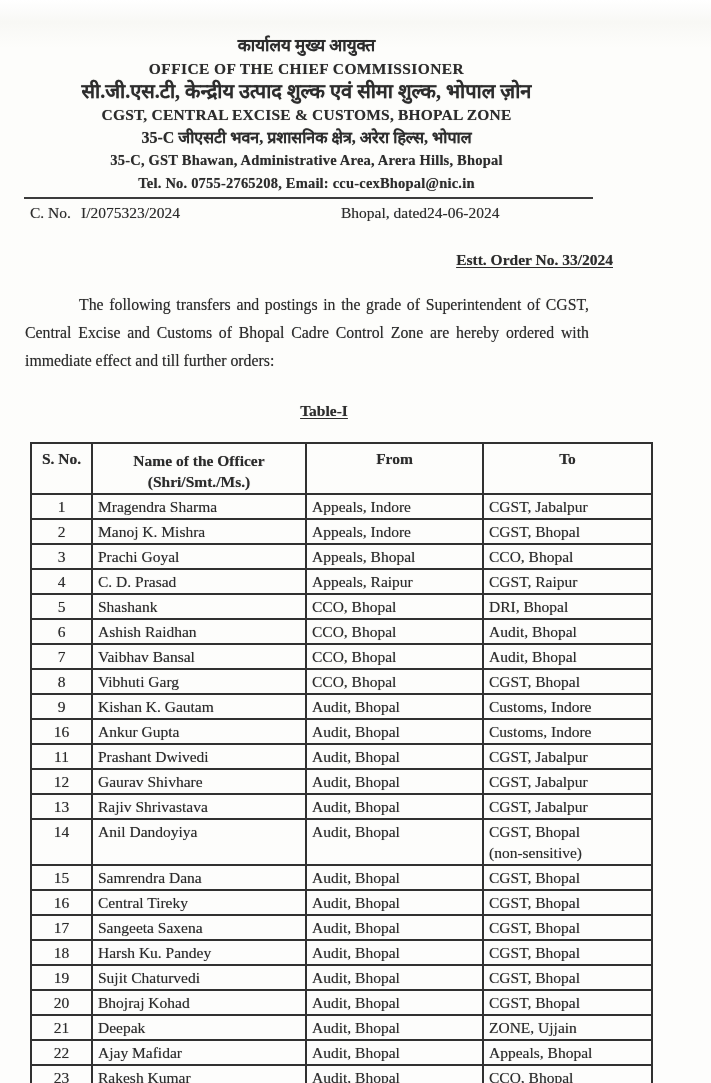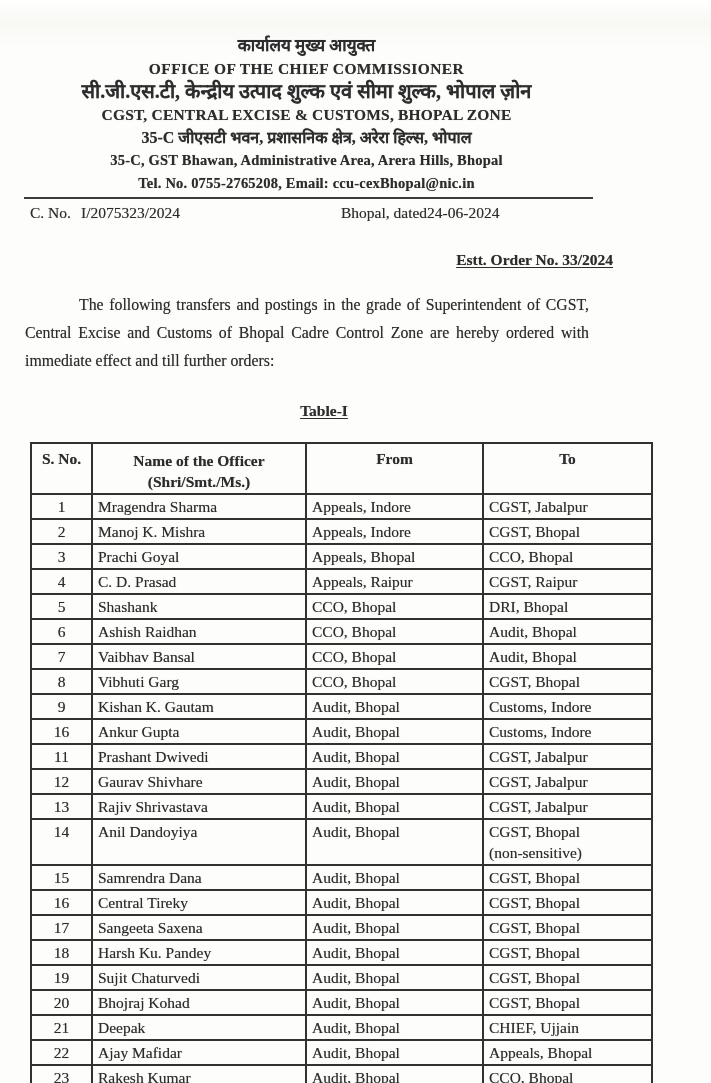--- a/index.html
+++ b/index.html
@@ -277,21 +277,21 @@
         <tr>
     <td class="cell-sno">20</td>
     <td class="cell-name">Bhojraj Kohad</td>
     <td class="cell-from">Audit, Bhopal</td>
     <td class="cell-to">CGST, Bhopal</td>
   </tr>
         <tr>
     <td class="cell-sno">21</td>
     <td class="cell-name">Deepak</td>
     <td class="cell-from">Audit, Bhopal</td>
-    <td class="cell-to">CHIEF, Ujjain</td>
+    <td class="cell-to">ZONE, Ujjain</td>
   </tr>
         <tr>
     <td class="cell-sno">22</td>
     <td class="cell-name">Ajay Mafidar</td>
     <td class="cell-from">Audit, Bhopal</td>
     <td class="cell-to">Appeals, Bhopal</td>
   </tr>
         <tr>
     <td class="cell-sno">23</td>
     <td class="cell-name">Rakesh Kumar</td>

